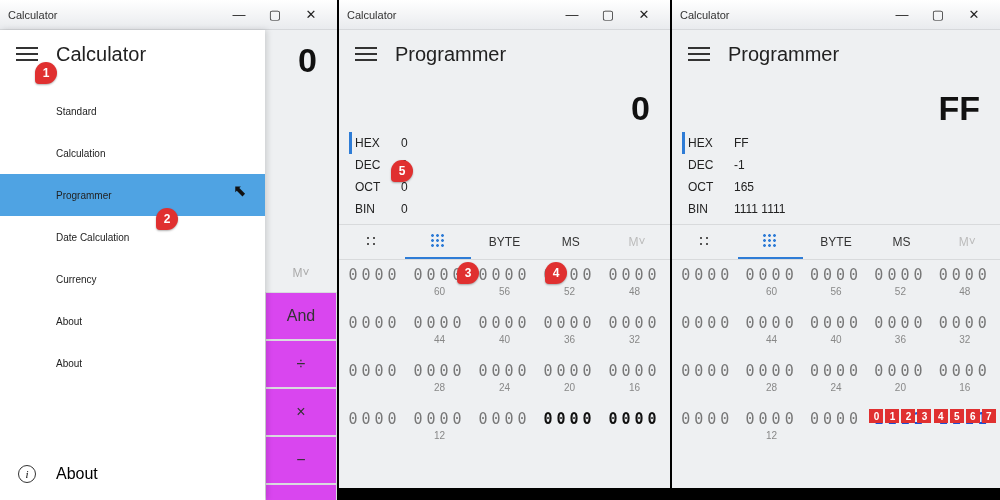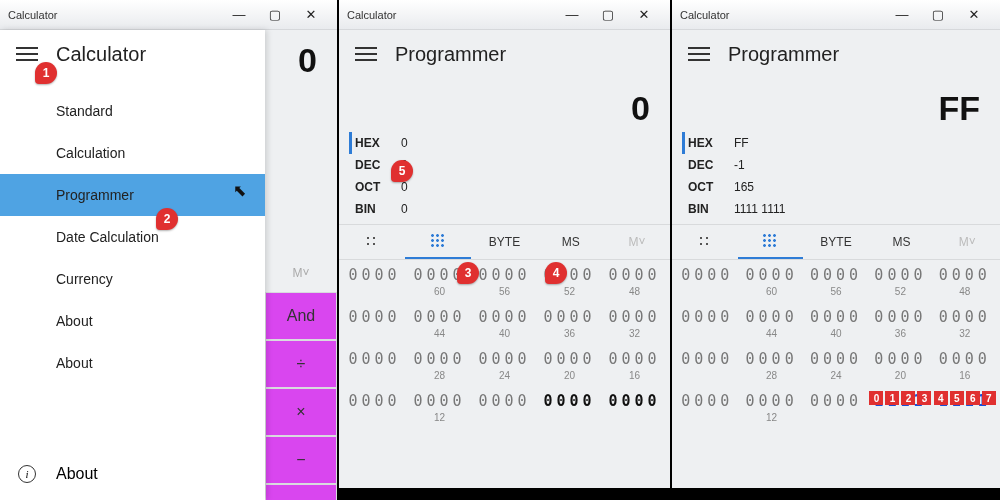--- a/index.html
+++ b/index.html
@@ -19,51 +19,51 @@
   .hamburger span { top: 7px; }
   .hamburger span::before { top: -6px; }
   .hamburger span::after { top: 6px; }
   .mode-title { font-size: 20px; color: #222; }
 
   .display { height: 50px; padding: 0 20px; display: flex; align-items: flex-end; justify-content: flex-end; font-size: 34px; font-weight: 600; color: #111; }
 
   
   .nav-menu { position: absolute; top: 30px; left: 0; width: 265px; height: 470px; background: #fff; box-shadow: 2px 0 6px rgba(0,0,0,0.15); z-index: 5; overflow:hidden;}
   .nav-menu .menu-head { height: 48px; display: flex; align-items: center; padding: 0 16px; gap: 18px; }
-  .menu-item { height: 42px; display: flex; align-items: center; padding-left: 56px; font-size: 14px; color: #222; cursor: pointer; }
+  .menu-item { height: 42px; display: flex; align-items: center; padding-left: 56px; font-size: 10px; color: #222; cursor: pointer; }
   .menu-item.selected { background: #4fa3e3; }
   .menu-group { height: 46px; display:flex; align-items:center; padding-left:56px; font-size:18px; color:#222; margin-top:8px;}
   .about-row { position:absolute; bottom:6px; left:0; right:0; display:flex; align-items:center; padding-left:18px; gap:20px; height:40px;}
   .info-icon { width:18px; height:18px; border:1.5px solid #333; border-radius:50%; display:flex; align-items:center; justify-content:center; font-size:11px; font-style:italic; font-family: Georgia,serif;}
   .cursor { position:absolute; left:233px; top:181px; font-size:16px; color:#111; z-index:10; pointer-events:none;}
 
   
   .op-col { position:absolute; right:0; top:254px; width:72px; display:flex; flex-direction:column; }
   .op-col .op { height:48px; border:1px solid #d9dbde; background:#d946ef; display:flex; align-items:center; justify-content:center; font-size:16px; color:#333; }
   .op-col .mem { height:38px; display:flex; align-items:center; justify-content:center; color:#aaa; font-size:12px;}
 
   
   .bases { padding: 4px 10px 0 10px; font-size:12px; }
   .brow { display:flex; align-items:center; height:22px; gap:12px; padding-left:6px;}
   .brow.active { border-left:3px solid #2e7cd6; padding-left:3px; }
-  .blabel { width:34px; font-weight:700; color:#222; }
+  .blabel { width:34px; font-weight:400; color:#222; }
   .bval { color:#222; }
 
   .toggles { height:36px; display:flex; align-items:center; border-top:1px solid #d8dadc; border-bottom:1px solid #d8dadc; margin-top:4px;}
   .tog { flex:1; text-align:right; font-size:12px; color:#333; display:flex; align-items:center; justify-content:center; height:100%; cursor:pointer;}
   .tog.disabled{color:#bbb;}
   .tog.active{ border-bottom:2px solid #2e7cd6; color:#2e7cd6;}
   .tog .keypad-icon, .tog .bits-icon { width:18px; height:18px; position:relative; }
   .keypad-icon::before{content:"";position:absolute;inset:2px;background:
      radial-gradient(circle,#555 1px,transparent 1.2px) 0 0/6px 6px;}
   .bits-icon::before{content:"";position:absolute;inset:1px;background:
      radial-gradient(circle,#2e7cd6 1.3px,transparent 1.5px) 0 0/5px 5px;}
 
   
-  .bitgrid { padding: 6px 8px; display:flex; flex-direction:column; gap:2px;}
+  .bitgrid { padding: 6px 8px; display:flex; flex-direction:column; gap:8px;}
   .bitrow { display:flex; gap:10px; height:40px; align-items:flex-start; }
   .bitgroup { flex:1; text-align:center; position:relative; }
   .bitgroup.active .bits { color:#1a4fd6; font-weight:700;}
   .bits { font-family:"Segoe UI",monospace; font-size:15px; letter-spacing:4px; color:#777; }
   .bitidx { font-size:10px; color:#888; margin-top:2px; }
   .bithi { position:absolute; top:-1px; left:50%; transform:translateX(-50%); display:flex; gap:2px; }
   .bithi span{ background:#e03030; color:#fff; font-size:10px; font-weight:600; width:14px; height:14px; display:flex; align-items:center; justify-content:center;}
 
   
   .badge { position:absolute; width:22px; height:22px; background:#e03030; color:#fff; border-radius:50% 50% 50% 4px; display:flex; align-items:center; justify-content:center; font-size:12px; font-weight:600; z-index:20; box-shadow:0 1px 2px rgba(0,0,0,.3);}

